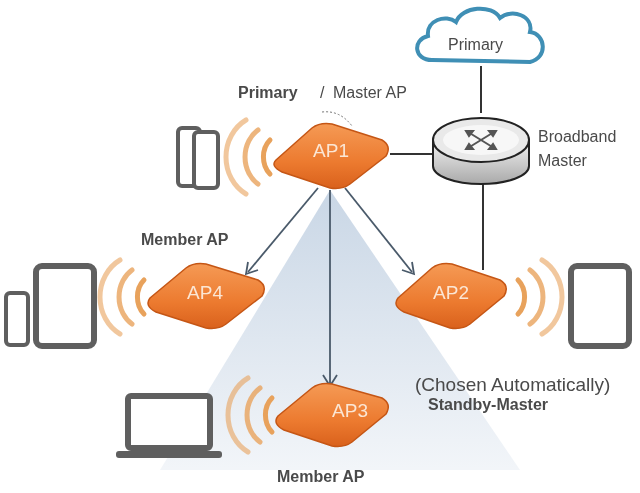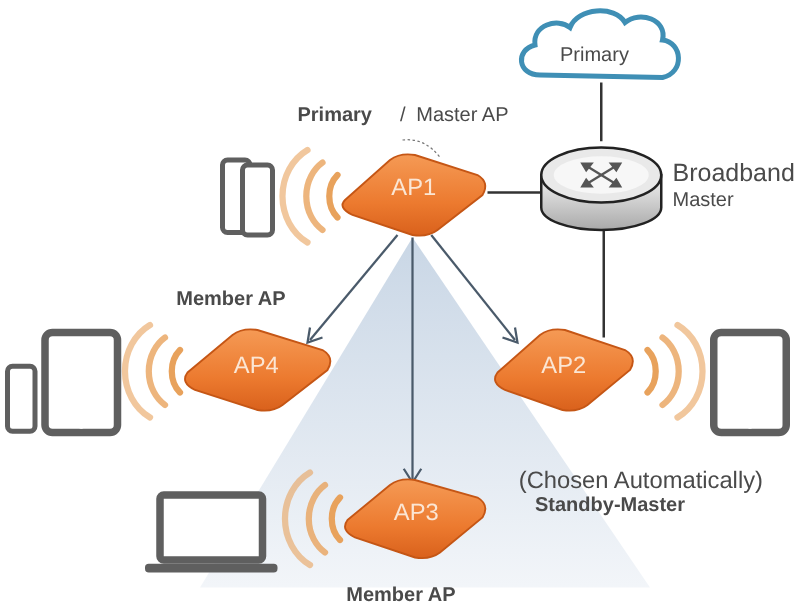--- a/index.html
+++ b/index.html
@@ -118,29 +118,29 @@
   </g>
   <g>
     <rect x="128" y="396" width="82" height="52" rx="3" fill="#fff" stroke="#5f5f5f" stroke-width="6"></rect>
     <rect x="116" y="451" width="106" height="7" rx="3" fill="#5f5f5f"></rect>
   </g>
 
   <path d="M322,112 Q340,110 352,126" fill="none" stroke="#777" stroke-width="1" stroke-dasharray="2,2"></path>
 </svg>
 
 <div class="lbl" style="left:448px;top:36px;font-size:16px;">Primary</div>
-<div class="lbl" style="left:538px;top:128px;font-size:20px;">Broadband</div>
+<div class="lbl" style="left:538px;top:128px;font-size:16px;">Broadband</div>
 <div class="lbl" style="left:538px;top:152px;font-size:16px;">Master</div>
 
 <div class="lbl bold" style="left:238px;top:84px;font-size:16px;">Primary</div>
 <div class="lbl" style="left:320px;top:84px;font-size:16px;">/</div>
 <div class="lbl" style="left:333px;top:84px;font-size:16px;">Master AP</div>
 
 <div class="lbl bold" style="left:141px;top:231px;font-size:16px;">Member AP</div>
 <div class="lbl bold" style="left:277px;top:468px;font-size:16px;">Member AP</div>
 
 <div class="lbl bold" style="left:428px;top:348px;font-size:16px;margin-top:48px;">Standby-Master</div>
 <div class="lbl" style="left:415px;top:374px;font-size:19px;">(Chosen Automatically)</div>
 
 <div class="aplbl" style="left:296px;top:140px;">AP1</div>
 <div class="aplbl" style="left:170px;top:282px;">AP4</div>
 <div class="aplbl" style="left:416px;top:282px;text-align:center;">AP2</div>
-<div class="aplbl" style="left:298px;top:400px;">AP3</div>
+<div class="aplbl" style="left:298px;top:400px;text-align:right;">AP3</div>
 
 </body></html>

